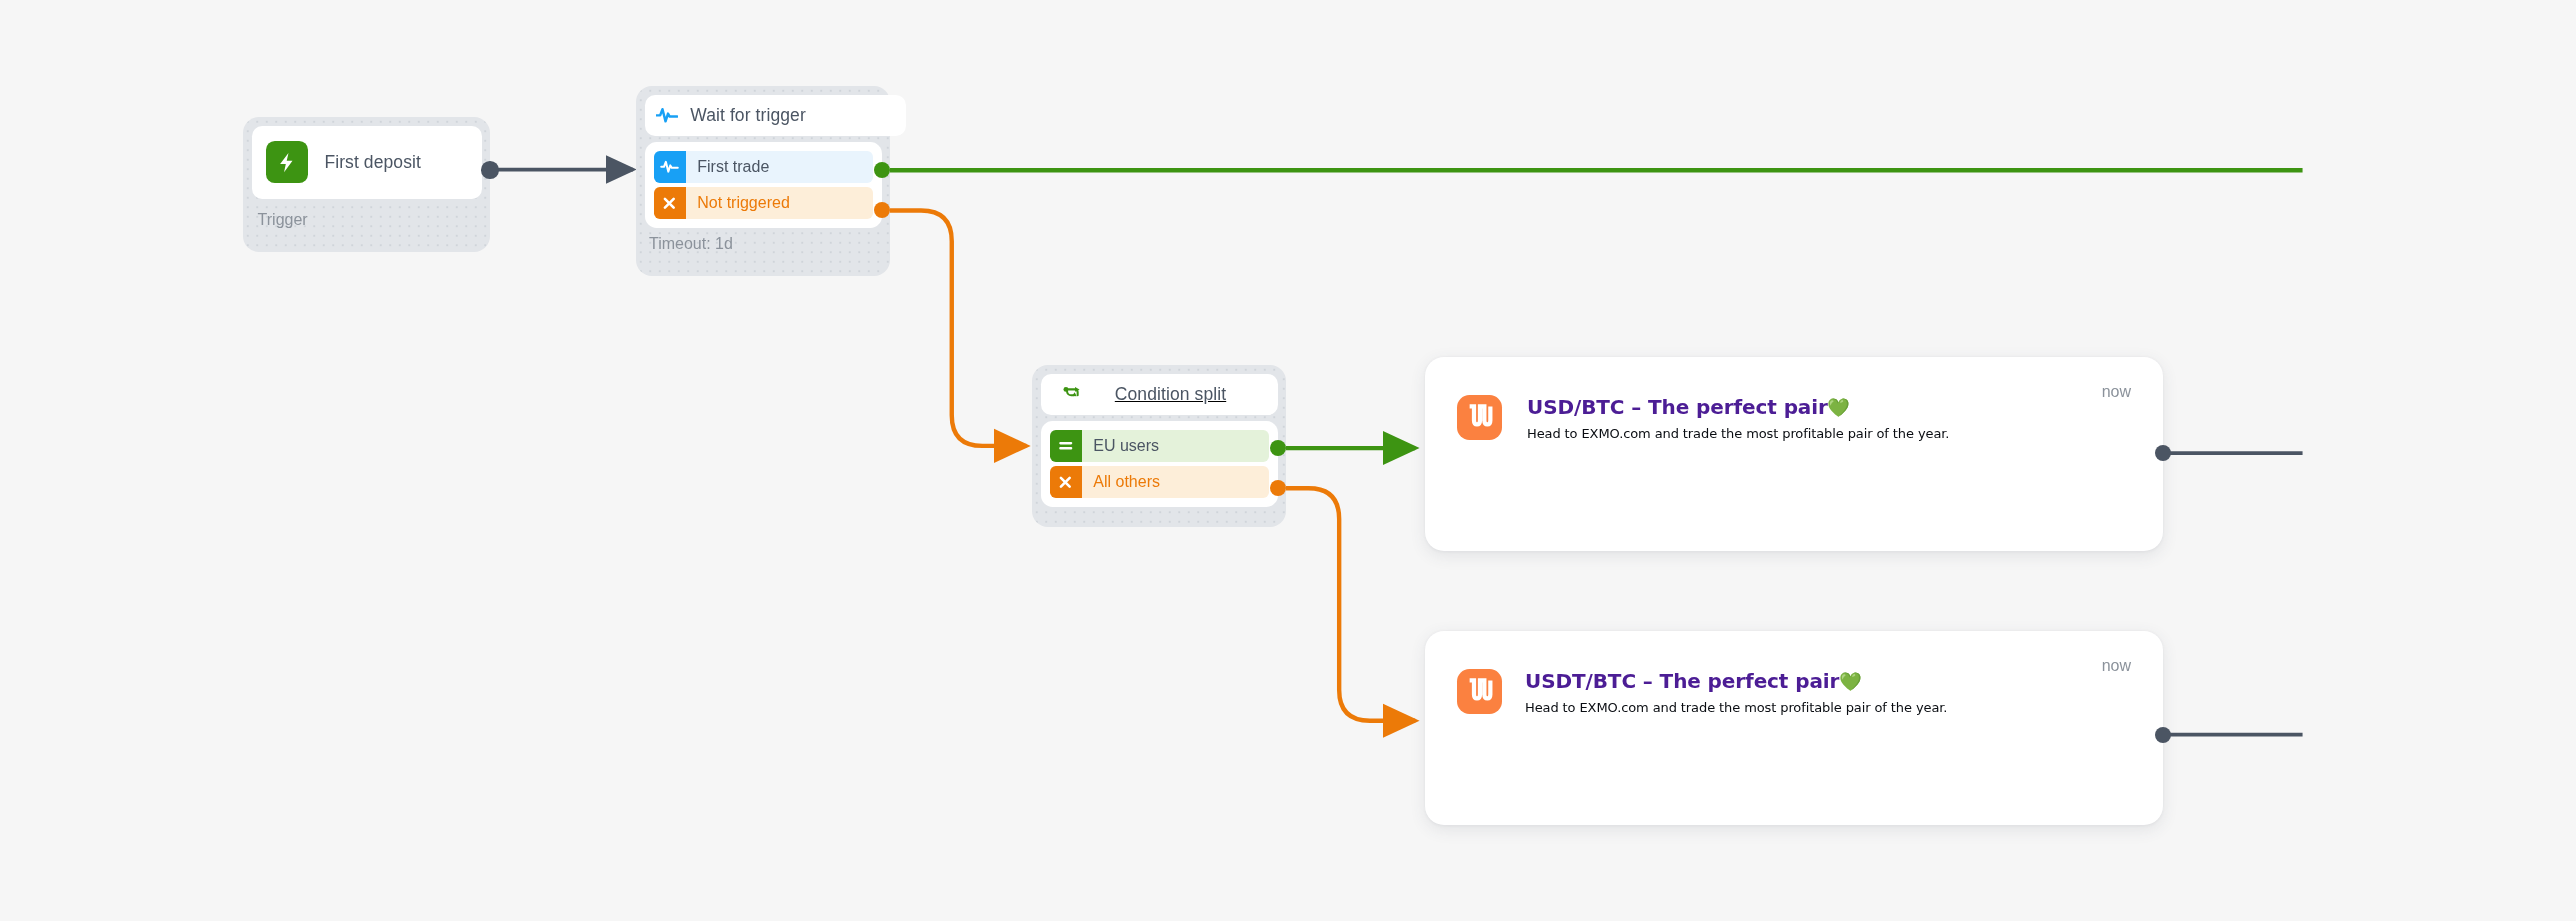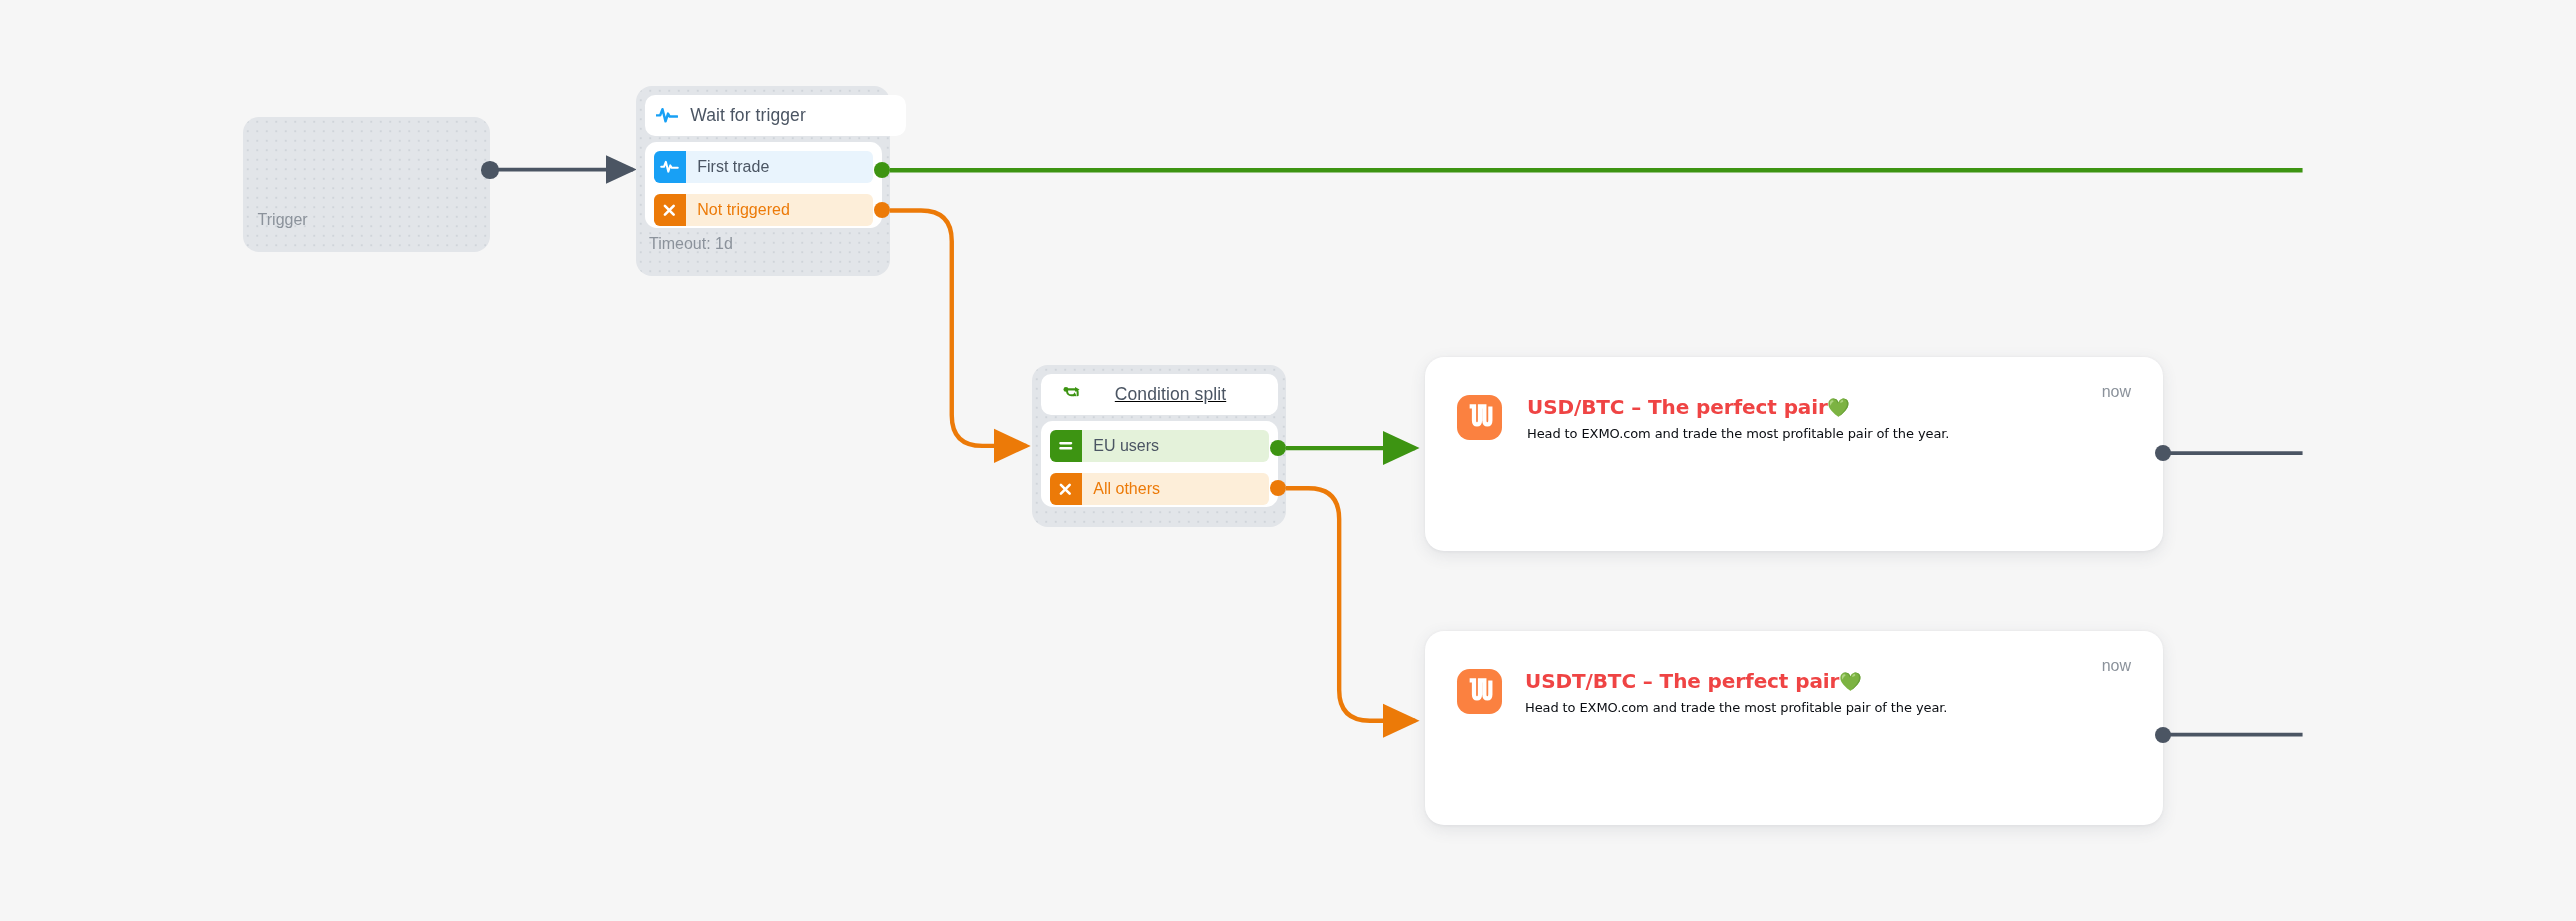--- a/index.html
+++ b/index.html
@@ -58,21 +58,21 @@
     box-sizing: border-box;
     padding: 8.8px;
   }
 
   .branch-row {
     display: flex;
     align-items: stretch;
     border-radius: 5.8px;
     overflow: hidden;
     height: 32px;
-    margin-bottom: 11px;
+    margin-bottom: 4px;
   }
   .branch-row:last-child { margin-bottom: 0; }
   .branch-badge {
     width: 32px;
     flex: none;
     display: flex;
     align-items: center;
     justify-content: center;
   }
   .branch-label {
@@ -116,21 +116,21 @@
     flex: none;
     display: flex;
     align-items: center;
     justify-content: center;
   }
   .msg-text { flex: 1; min-width: 0; }
   .msg-title {
     font-family: "DejaVu Sans", sans-serif;
     font-weight: bold;
     font-size: 20px;
-    color: #ef4444;
+    color: #4c1d95;
     line-height: 1.28;
     letter-spacing: -0.1px;
     white-space: nowrap;
   }
   .msg-heart { font-size: 18.3px; }
   .msg-body {
     font-family: "DejaVu Sans", sans-serif;
     font-size: 13px;
     color: #0a0d12;
     line-height: 1.38;
@@ -186,20 +186,28 @@
     <path d="M 1748,613 L 1936,613" stroke="#3d9412" stroke-width="6" fill="none" marker-end="url(#arrow-green)"></path>
 
     <path d="M 1748,668 L 1790,668 Q 1832,668 1832,710 L 1832,944 Q 1832,986 1874,986 L 1936,986" stroke="#ec7a08" stroke-width="6" fill="none" marker-end="url(#arrow-orange)"></path>
 
     <path d="M 2958,620 L 3150,620" stroke="#4b5563" stroke-width="5" fill="none"></path>
 
     <path d="M 2958,1005 L 3150,1005" stroke="#4b5563" stroke-width="5" fill="none"></path>
   </svg>
 
   <div class="node-shell" style="left:243px; top:117px; width:247px; height:135px;">
+    <div class="node-header" style="left:8.8px; top:8.8px; width:230px; height:73px; padding:0 14.6px; gap:16px;">
+      <span class="nh-icon" style="width:42px;height:42px;border-radius:8.8px;background:#3d9412;">
+        <svg width="22" height="25" viewBox="0 0 24 24" aria-hidden="true">
+          <path d="M13.6 1.5 L4.5 13.6 h6.2 l-1.9 8.9 9.2 -12.4 h-6.3 z" fill="#ffffff"></path>
+        </svg>
+      </span>
+      <span class="nh-title">First deposit</span>
+    </div>
     <div class="node-footer" style="left:14.6px; top:94px;">Trigger</div>
   </div>
   <div class="port" style="left:481px; top:161px; width:17.5px; height:17.5px; background:#4b5563;"></div>
 
   <div class="node-shell" style="left:636px; top:86px; width:254px; height:190px;">
     <div class="node-header" style="left:8.8px; top:8.8px; width:261px; height:41px; padding:0 11.7px; gap:11.7px;">
       <span class="nh-icon" style="width:22px;height:22px;">
         <svg width="22" height="16" viewBox="0 0 30 22" aria-hidden="true">
           <path d="M1 11.5 h4.6 l3.2 -8.4 4.2 16.6 3.4 -10.6 2.3 4.1 h10.3" fill="none" stroke="#18a0f5" stroke-width="3.4" stroke-linecap="round" stroke-linejoin="round"></path>
         </svg>

